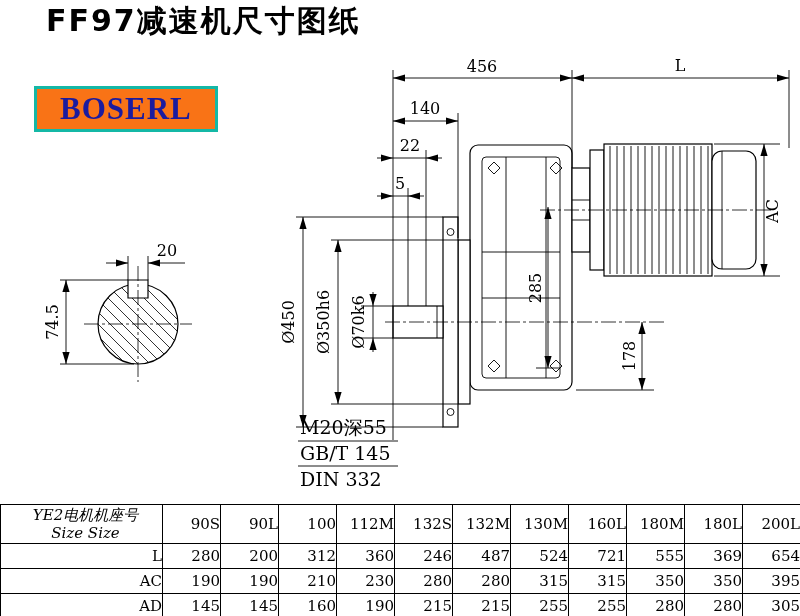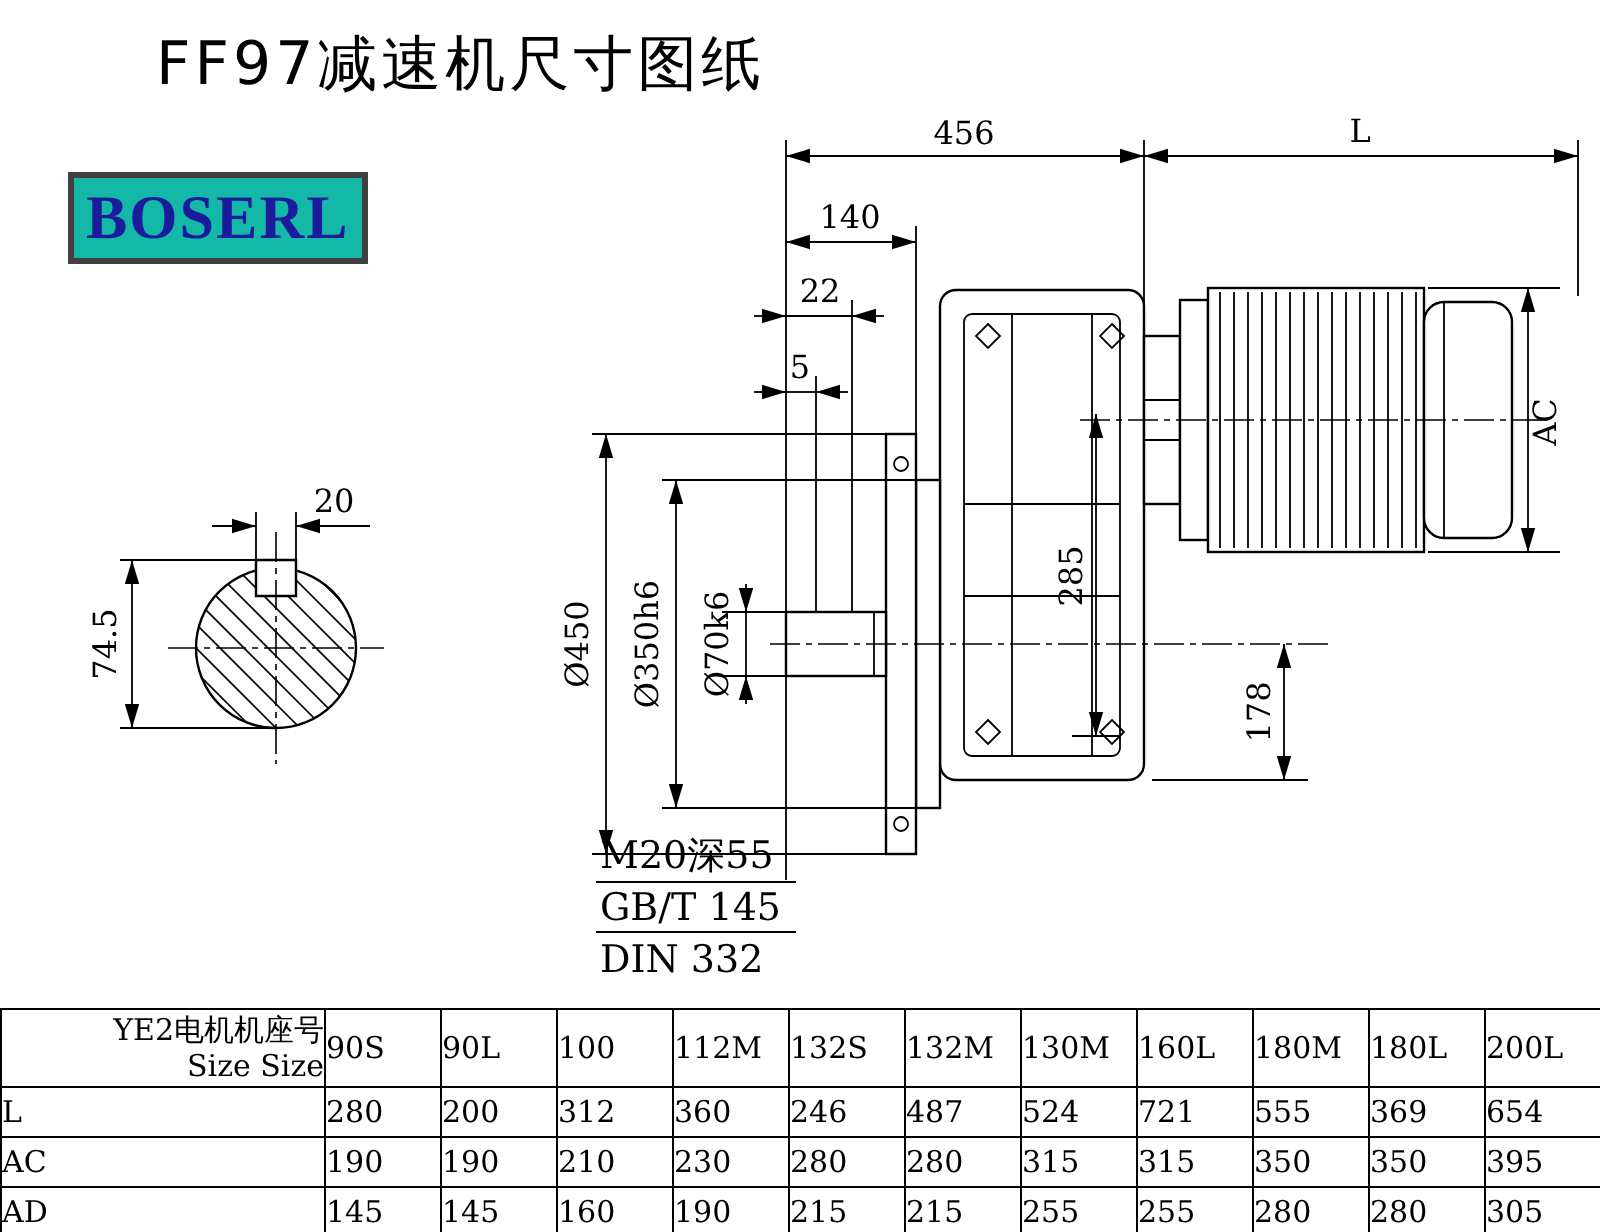--- a/index.html
+++ b/index.html
@@ -1,52 +1,52 @@
 <!DOCTYPE html>
 <html><head>
 <meta charset="utf-8">
 <style>
   html,body{margin:0;padding:0;}
   body{
     width:800px;height:616px;position:relative;overflow:hidden;
     background:#ffffff;font-family:"DejaVu Serif","Liberation Serif",serif;
   }
   .page-title{
-    position:absolute;left:46px;top:12px;
+    position:absolute;left:46px;top:1px;
     font-family:"DejaVu Sans","Liberation Sans",sans-serif;
-    font-size:30px;font-weight:normal;color:#000;letter-spacing:2px;white-space:nowrap;margin-left:32px;
+    font-size:30px;font-weight:bold;color:#000;letter-spacing:2px;white-space:nowrap;
   }
   .logo-box{
     position:absolute;left:34px;top:86px;
-    border:3px solid #404040;background:#14b8a6;
-    padding:1px 6px;
+    border:3px solid #14b8a6;background:#f97316;
+    padding:1px 23px;
   }
   .logo-text{
     font-family:"Liberation Serif","DejaVu Serif",serif;
     font-weight:bold;font-size:31px;line-height:38px;color:#1b1b9e;letter-spacing:1px;
   }
   svg.drawing{position:absolute;left:0;top:0;}
   .ln{stroke:#000;stroke-width:1.2;fill:none;}
   .fw{stroke:#000;stroke-width:1.2;fill:#fff;}
   .thin{stroke:#000;stroke-width:0.9;fill:none;}
   .cl{stroke:#000;stroke-width:0.8;stroke-dasharray:15 3 3 3;fill:none;}
   .hatch{stroke:#000;stroke-width:0.8;fill:none;}
   .dim{font:16px "DejaVu Serif","Liberation Serif",serif;fill:#000;text-anchor:middle;}
   .note{font:19px "DejaVu Serif","Liberation Serif",serif;fill:#000;text-anchor:start;}
   table.size-table{
     position:absolute;left:0;top:504px;width:800px;
     border-collapse:collapse;table-layout:fixed;
     font-family:"DejaVu Serif","Liberation Serif",serif;font-size:15px;color:#000;
   }
   .size-table td,.size-table th{
-    border:1px solid #000;text-align:left;vertical-align:middle;
+    border:1px solid #000;text-align:right;vertical-align:middle;
     padding:0;font-weight:normal;height:24px;white-space:nowrap;overflow:hidden;
   }
   .size-table tr.hdr th{height:38px;}
-  .size-table th.motor-label{text-align:right;padding-left:8px;line-height:18px;}
+  .size-table th.motor-label{text-align:center;padding-left:8px;line-height:18px;font-style:italic;}
 </style>
 </head>
 <body>
 
 <div class="page-title">FF97减速机尺寸图纸</div>
 
 <div class="logo-box">
   <div class="logo-text">BOSERL</div>
 </div>
 

